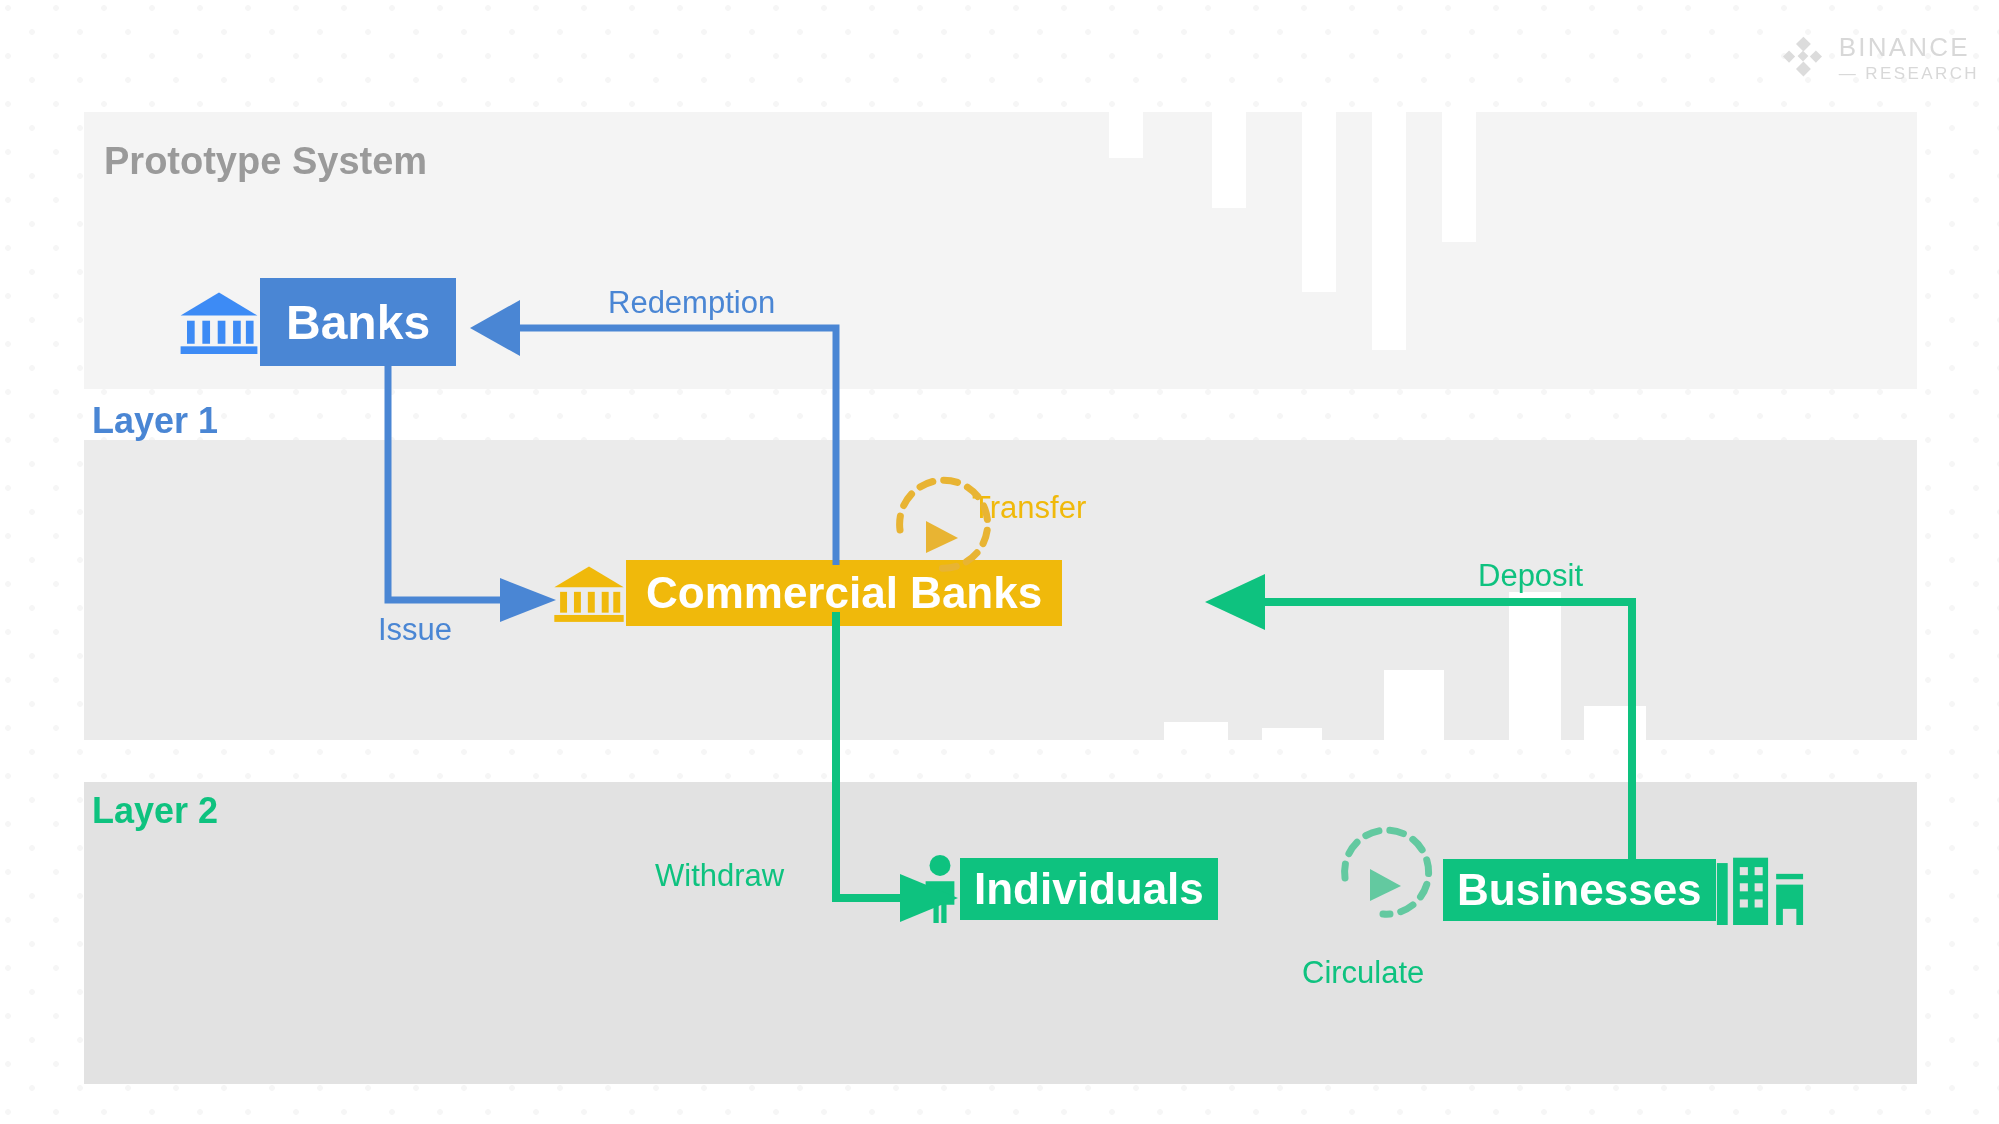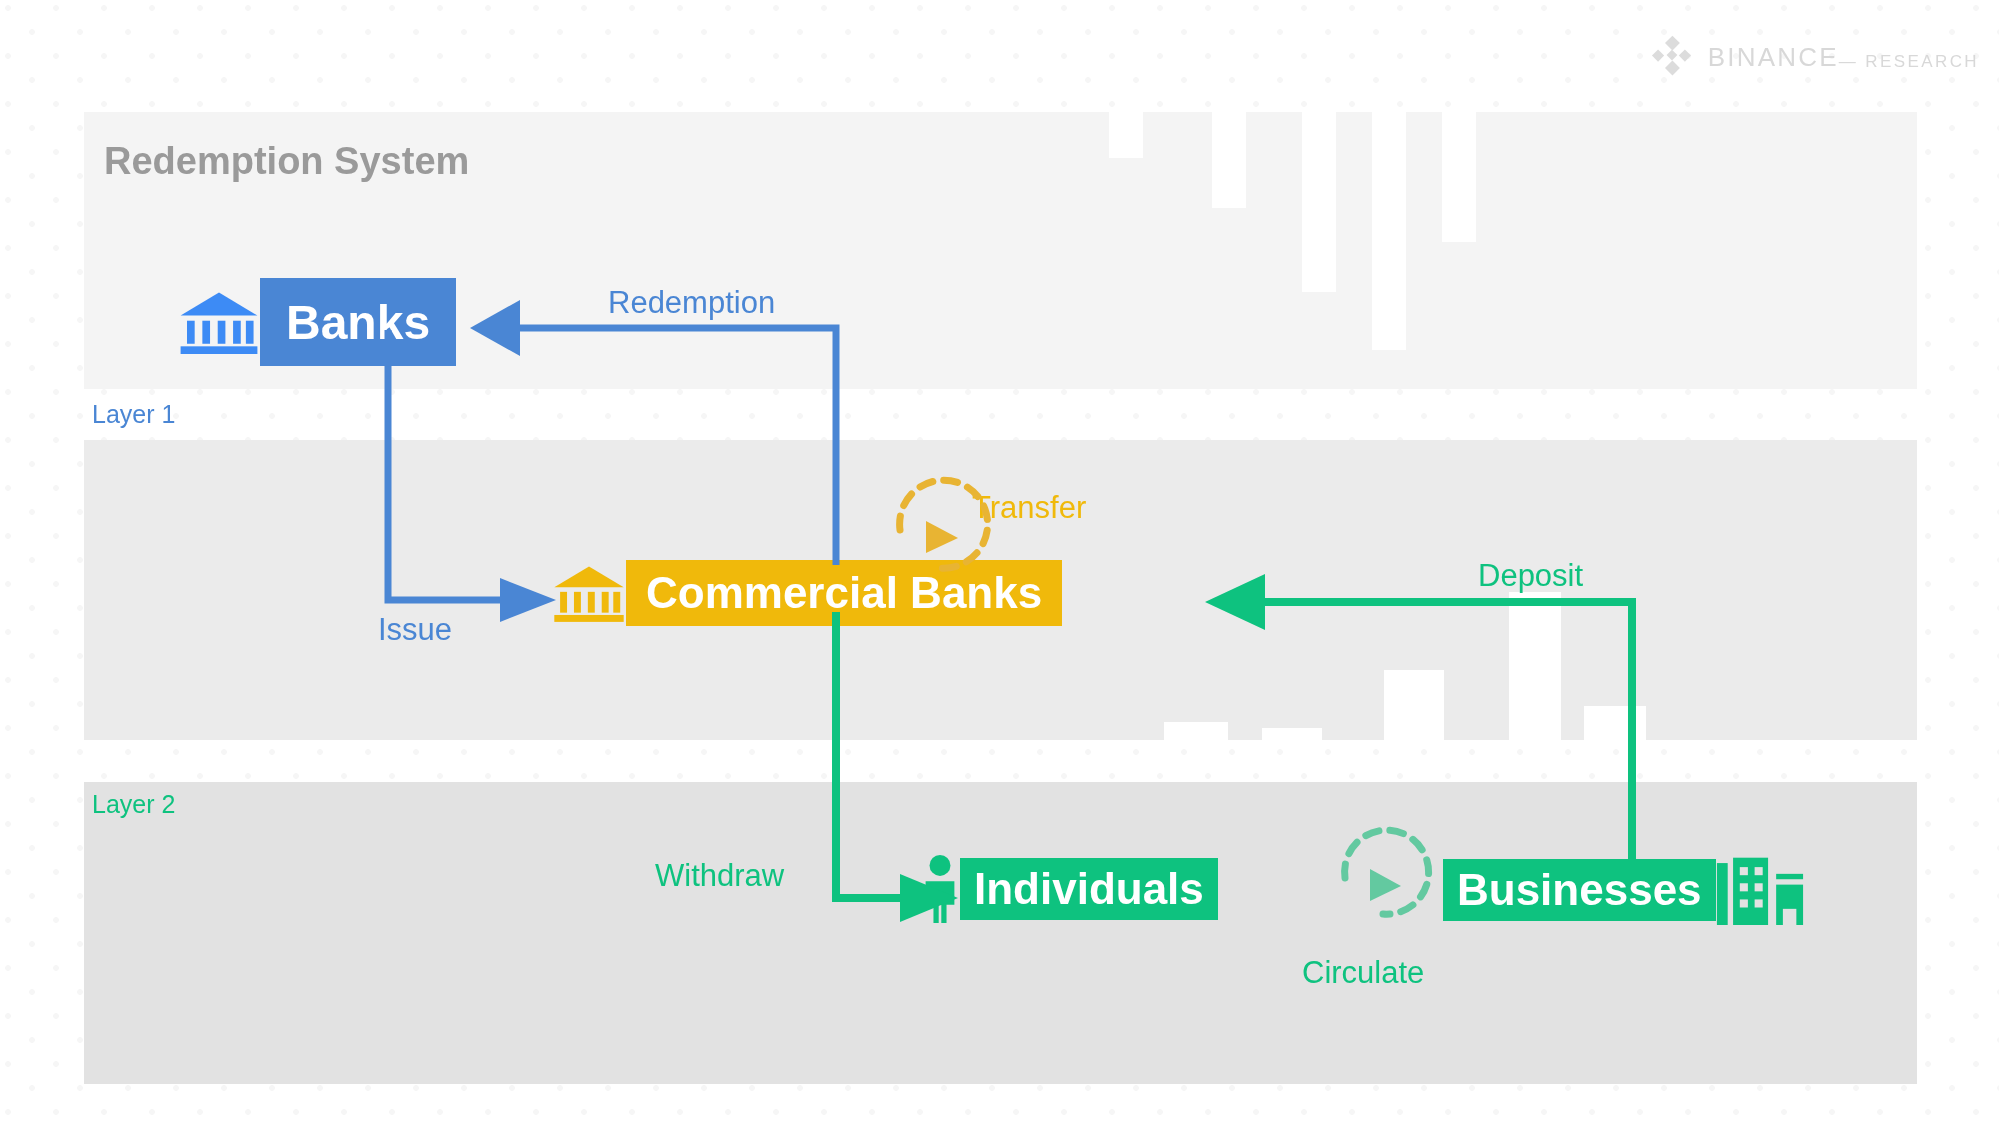--- a/index.html
+++ b/index.html
@@ -27,30 +27,30 @@
   .band-top{ top:112px; height:277px; background:#f4f4f4; }
   .band-mid{ top:440px; height:300px; background:#ebebeb; }
   .band-bot{ top:782px; height:302px; background:#e2e2e2; }
 
   
   .bar{ position:absolute; background:#ffffff; }
 
   
   .logo{ position:absolute; right:20px; top:34px; display:flex; align-items:center; gap:14px; z-index:4; }
   .logo-mark{ width:46px; height:46px; }
-  .logo-text{ display:flex; line-height:1;align-items:flex-end; }
+  .logo-text{ display:flex; flex-direction:column; line-height:1; }
   .logo-top{ font-size:26px; letter-spacing:2.2px; color:#d8d8d8; font-weight:500; }
   .logo-bot{ font-size:17px; letter-spacing:2.4px; color:#d8d8d8; font-weight:400; margin-top:5px; }
 
   
   .title{
     position:absolute; left:104px; top:140px;
     font-size:38px; font-weight:bold; color:#9a9a9a; z-index:5;
   }
-  .layer-label{ position:absolute; font-size:25px; font-weight:normal; z-index:5; }
+  .layer-label{ position:absolute; font-size:36px; font-weight:bold; z-index:5; }
   .layer1{ left:92px; top:400px; color:#4a86d4; }
   .layer2{ left:92px; top:790px; color:#0ec27f; }
 
   
   .node{
     position:absolute; display:flex; align-items:center;
     z-index:6;
   }
   .node-box{
     display:flex; align-items:center; justify-content:center;
@@ -132,21 +132,21 @@
         <rect x="20" y="30" width="11" height="11" transform="rotate(45 25.5 35.5)"></rect>
         <rect x="21" y="18" width="8" height="8" transform="rotate(45 25 22)"></rect>
       </g>
     </svg>
     <div class="logo-text">
       <div class="logo-top">BINANCE</div>
       <div class="logo-bot">— RESEARCH</div>
     </div>
   </div>
 
-  <div class="title">Redemption System</div>
+  <div class="title">Prototype System</div>
   <div class="layer-label layer1">Layer 1</div>
   <div class="layer-label layer2">Layer 2</div>
 
   <div class="node" style="left:178px; top:278px;">
     <svg class="pboc-icon" viewBox="0 0 64 50">
       <g fill="#3d8bf5">
         <polygon points="32,2 62,20 2,20"></polygon>
         <rect x="7" y="24" width="6" height="18"></rect>
         <rect x="19" y="24" width="6" height="18"></rect>
         <rect x="31" y="24" width="6" height="18"></rect>

